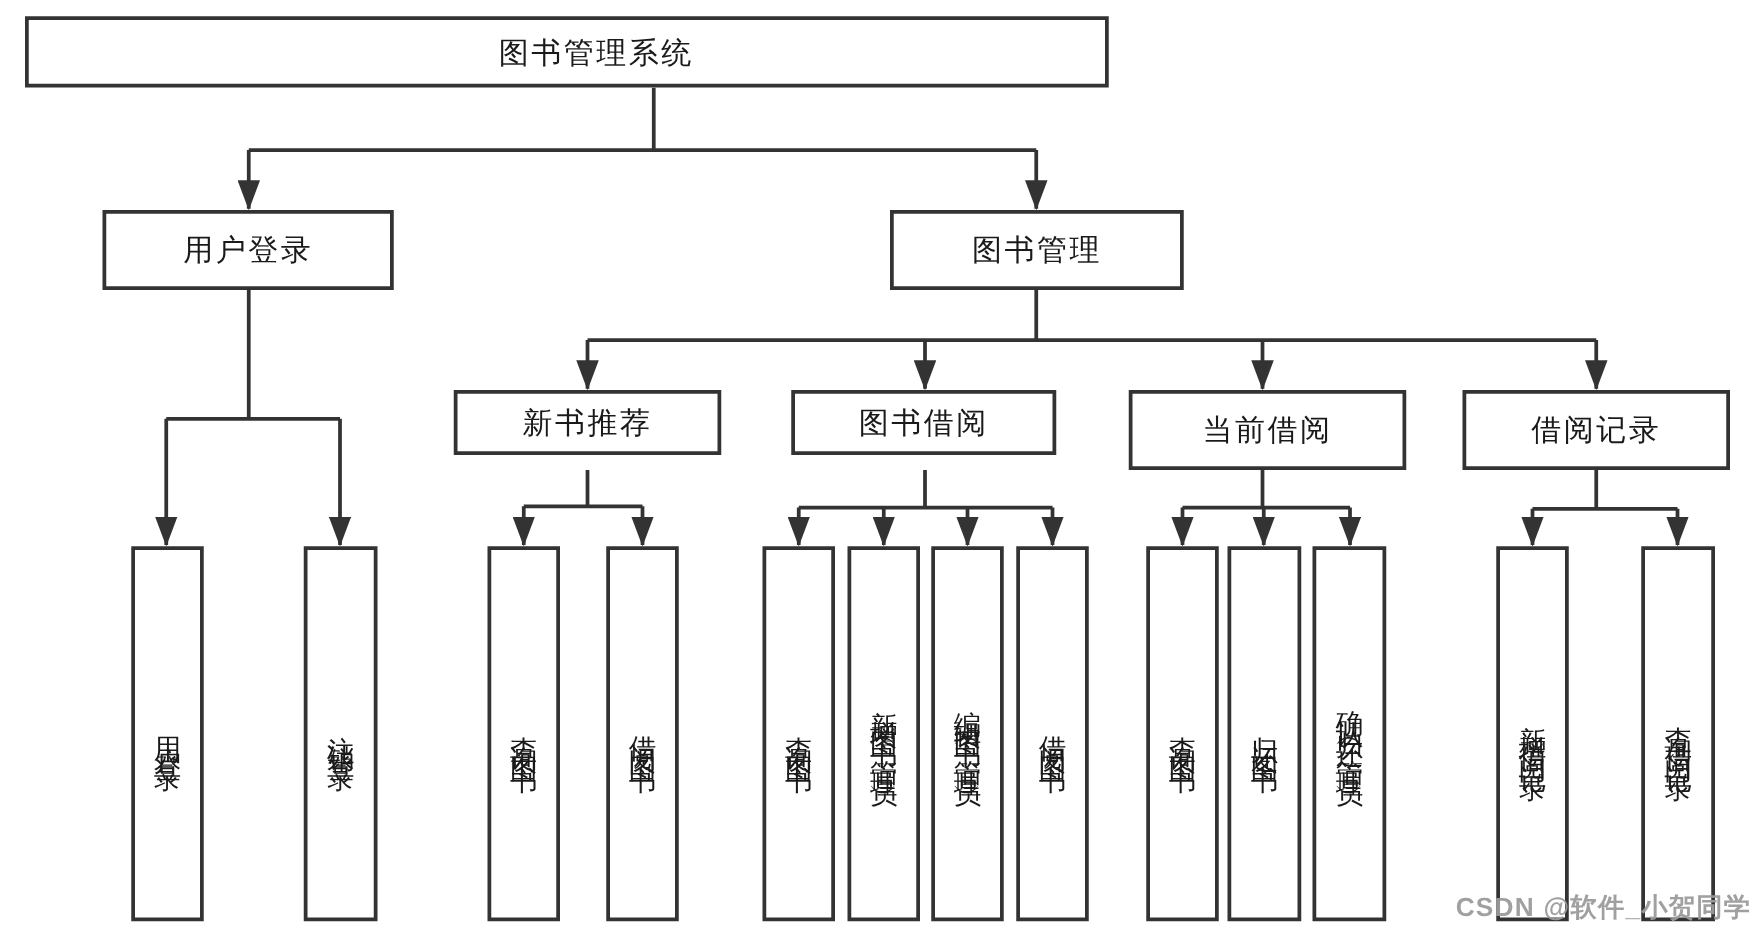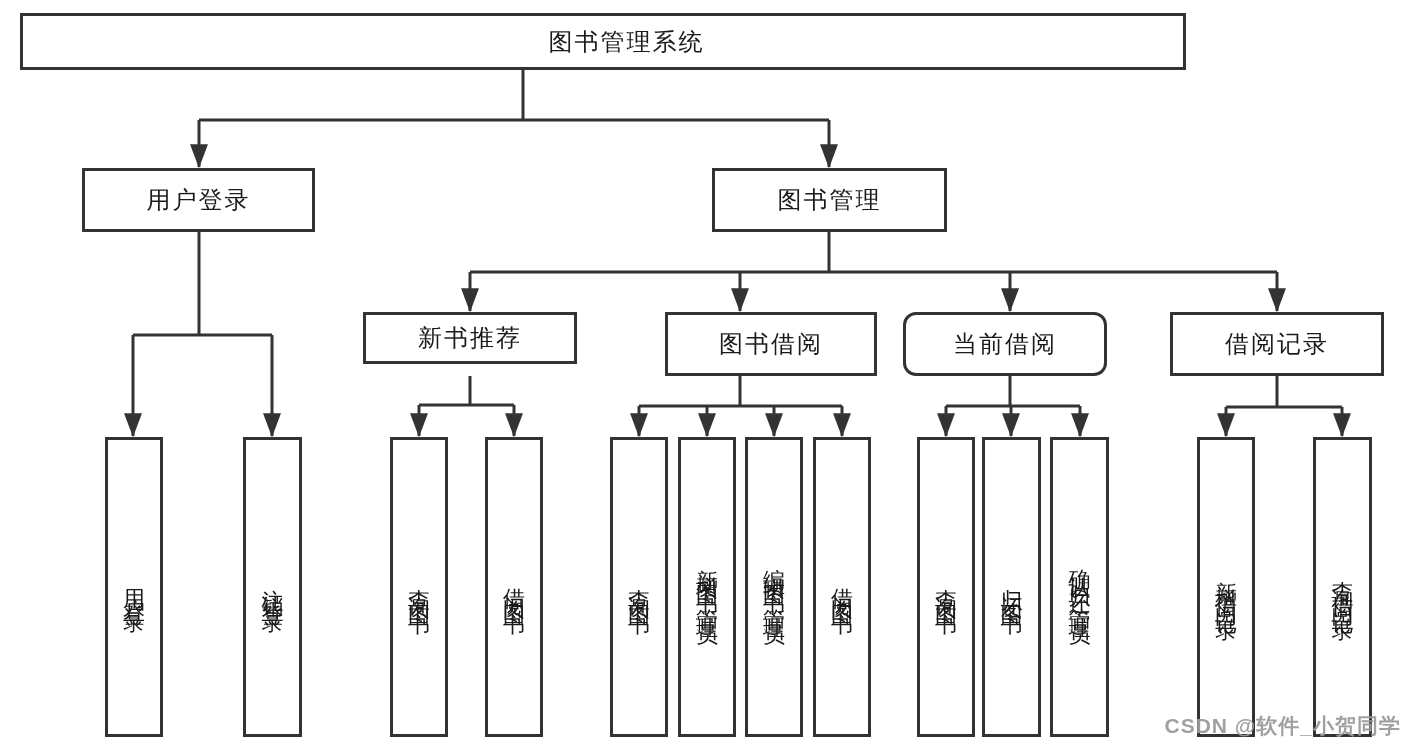--- a/index.html
+++ b/index.html
@@ -87,38 +87,38 @@
       <path d="M1011 406 V436" marker-end="url(#arrow)"></path>
       <path d="M1080 406 V436" marker-end="url(#arrow)"></path>
 
       <path d="M1277 376 V407"></path>
       <path d="M1226 407 H1342"></path>
       <path d="M1226 407 V436" marker-end="url(#arrow)"></path>
       <path d="M1342 407 V436" marker-end="url(#arrow)"></path>
     </g>
   </svg>
 
-  <div class="box hbox" style="left:20px;top:13px;width:1166px;height:57px;padding-left:47px;">
+  <div class="box hbox" style="left:20px;top:13px;width:867px;height:57px;padding-left:47px;">
     <span>图书管理系统</span>
   </div>
 
   <div class="box hbox" style="left:82px;top:168px;width:233px;height:64px;">
     <span>用户登录</span>
   </div>
   <div class="box hbox" style="left:712px;top:168px;width:235px;height:64px;">
     <span>图书管理</span>
   </div>
 
   <div class="box hbox" style="left:363px;top:312px;width:214px;height:52px;">
     <span>新书推荐</span>
   </div>
-  <div class="box hbox" style="left:633px;top:312px;width:212px;height:64px;margin-left:32px;">
+  <div class="box hbox" style="left:633px;top:312px;width:212px;height:52px;">
     <span>图书借阅</span>
   </div>
-  <div class="box hbox" style="left:903px;top:312px;width:204px;height:64px;border-radius:13px;">
+  <div class="box hbox" style="left:903px;top:312px;width:222px;height:64px;">
     <span>当前借阅</span>
   </div>
   <div class="box hbox" style="left:1170px;top:312px;width:214px;height:64px;">
     <span>借阅记录</span>
   </div>
 
   <div class="box leaf" style="left:105px;top:437px;width:58px;height:300px;">
     <span>用户登录</span>
   </div>
   <div class="box leaf" style="left:243px;top:437px;width:59px;height:300px;">

